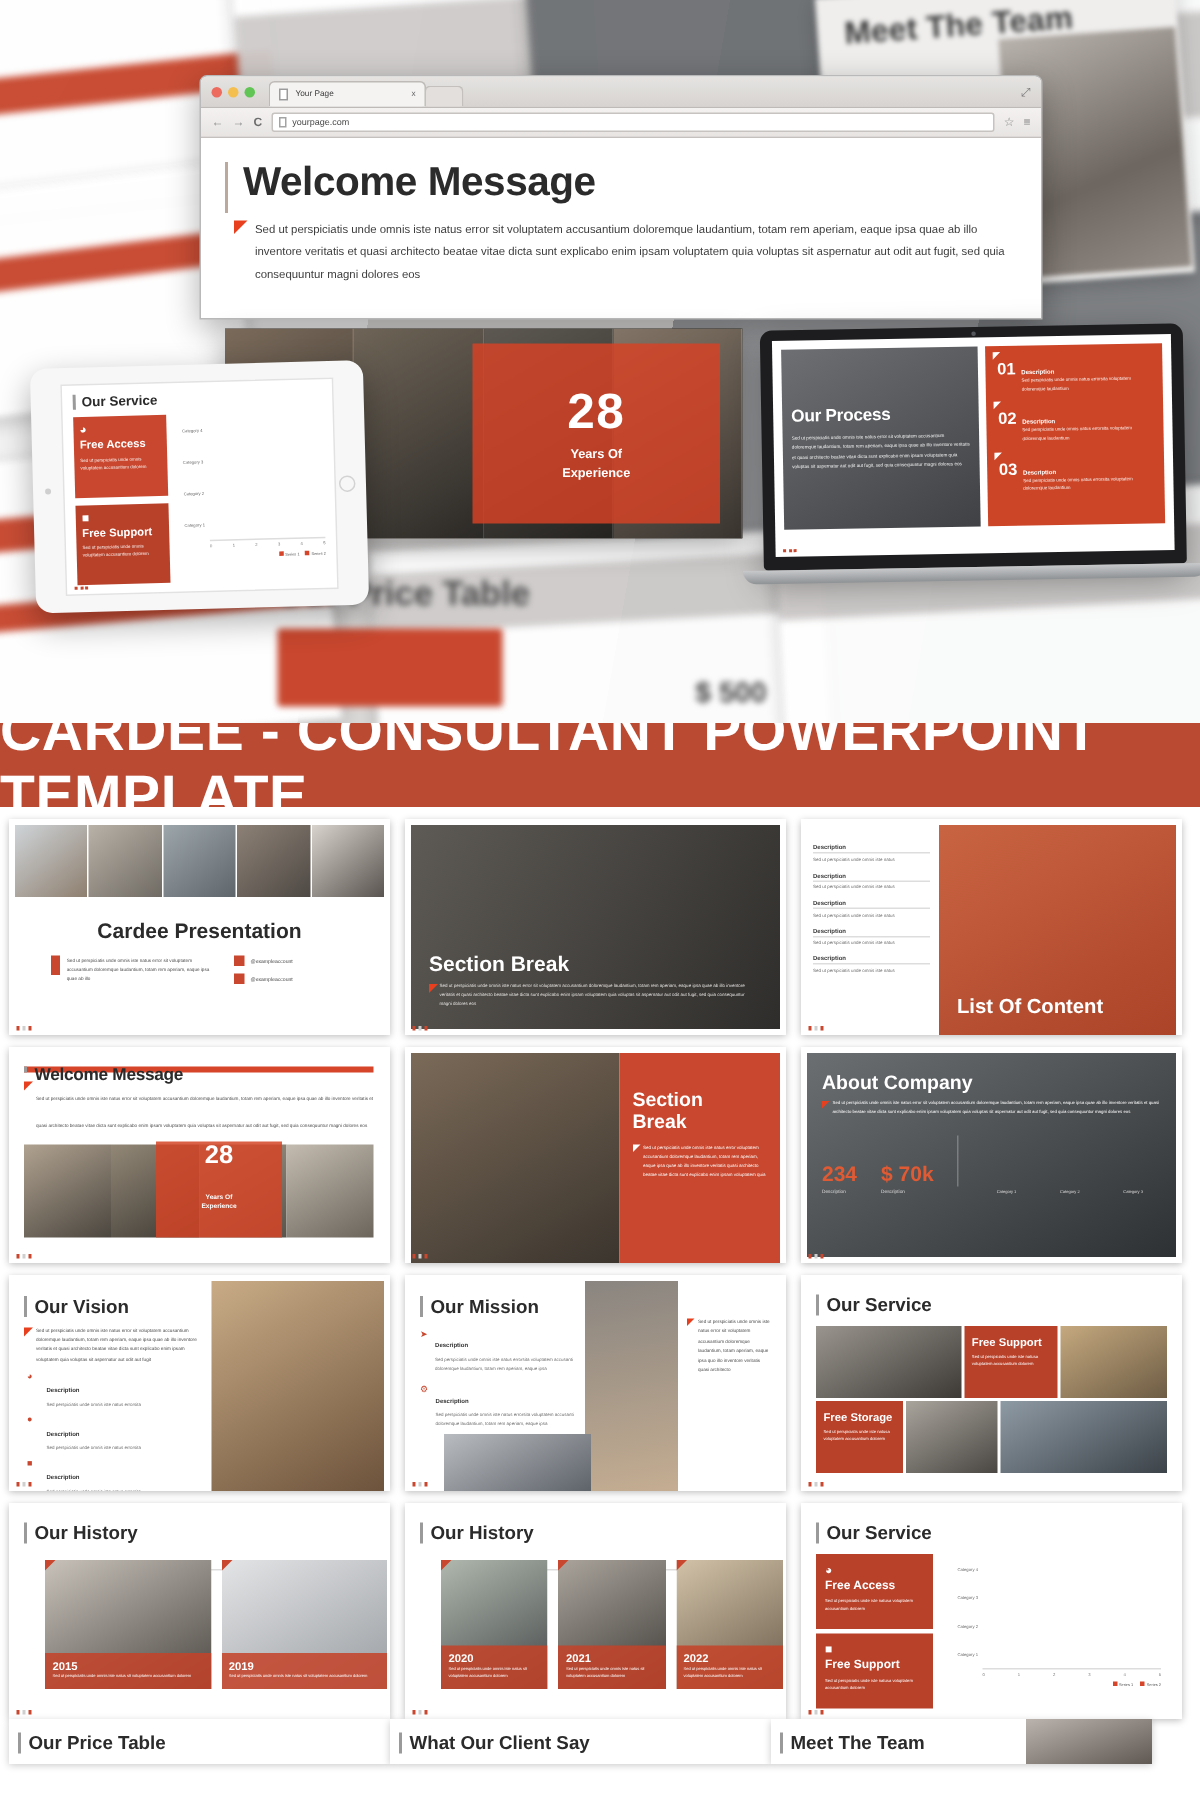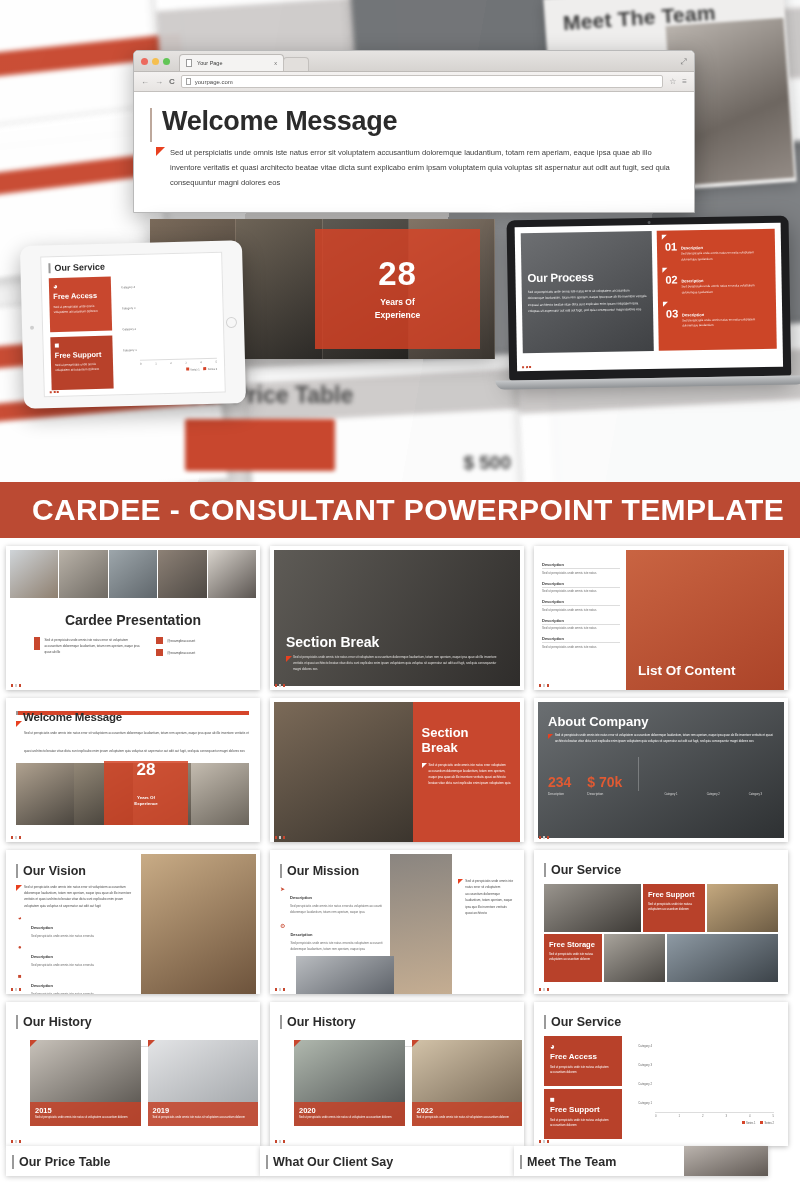--- a/index.html
+++ b/index.html
@@ -209,21 +209,21 @@
     width: 310px; height: 9px; background: linear-gradient(#c7c9cb,#8f9295);
     border-radius: 0 0 9px 9px; margin-left: -14px;
   }
 
   
   .banner {
     width: 800px; height: 56px; background: #bb4a33;
     display: flex; align-items: center; justify-content: center;
   }
   .banner-title {
-    color: #fff; font-size: 30px; font-weight: 700; letter-spacing: .4px; margin-left: 16px;
+    color: #fff; font-size: 38px; font-weight: 700; letter-spacing: .4px;
   }
 
   
   .grid {
     padding: 8px 6px 0 6px; display: flex; flex-wrap: wrap; gap: 8px 10px;
     background: #fff;
   }
   .thumb {
     width: 254px; height: 144px; background: #fff;
     box-shadow: 0 1px 5px rgba(0,0,0,.28); position: relative; overflow: hidden;
@@ -882,20 +882,28 @@
       <div class="cards">
         <div class="hcard">
           <div class="img" style="background:linear-gradient(150deg,#b0b8ae,#45494a)"></div>
           <span class="flag"></span>
           <div class="cap">
             <div class="yr">2020</div>
             <div class="cd">Sed ut perspiciatis unde omnis iste natus sit voluptatem accusantium dolorem</div>
           </div>
         </div>
         <div class="hcard">
+          <div class="img" style="background:linear-gradient(150deg,#aaa49c,#3f3c38)"></div>
+          <span class="flag"></span>
+          <div class="cap">
+            <div class="yr">2021</div>
+            <div class="cd">Sed ut perspiciatis unde omnis iste natus sit voluptatem accusantium dolorem</div>
+          </div>
+        </div>
+        <div class="hcard">
           <div class="img" style="background:linear-gradient(150deg,#d2c2a8,#6a5c4b)"></div>
           <span class="flag"></span>
           <div class="cap">
             <div class="yr">2022</div>
             <div class="cd">Sed ut perspiciatis unde omnis iste natus sit voluptatem accusantium dolorem</div>
           </div>
         </div>
       </div>
     </div>
     <div class="t-dots">

